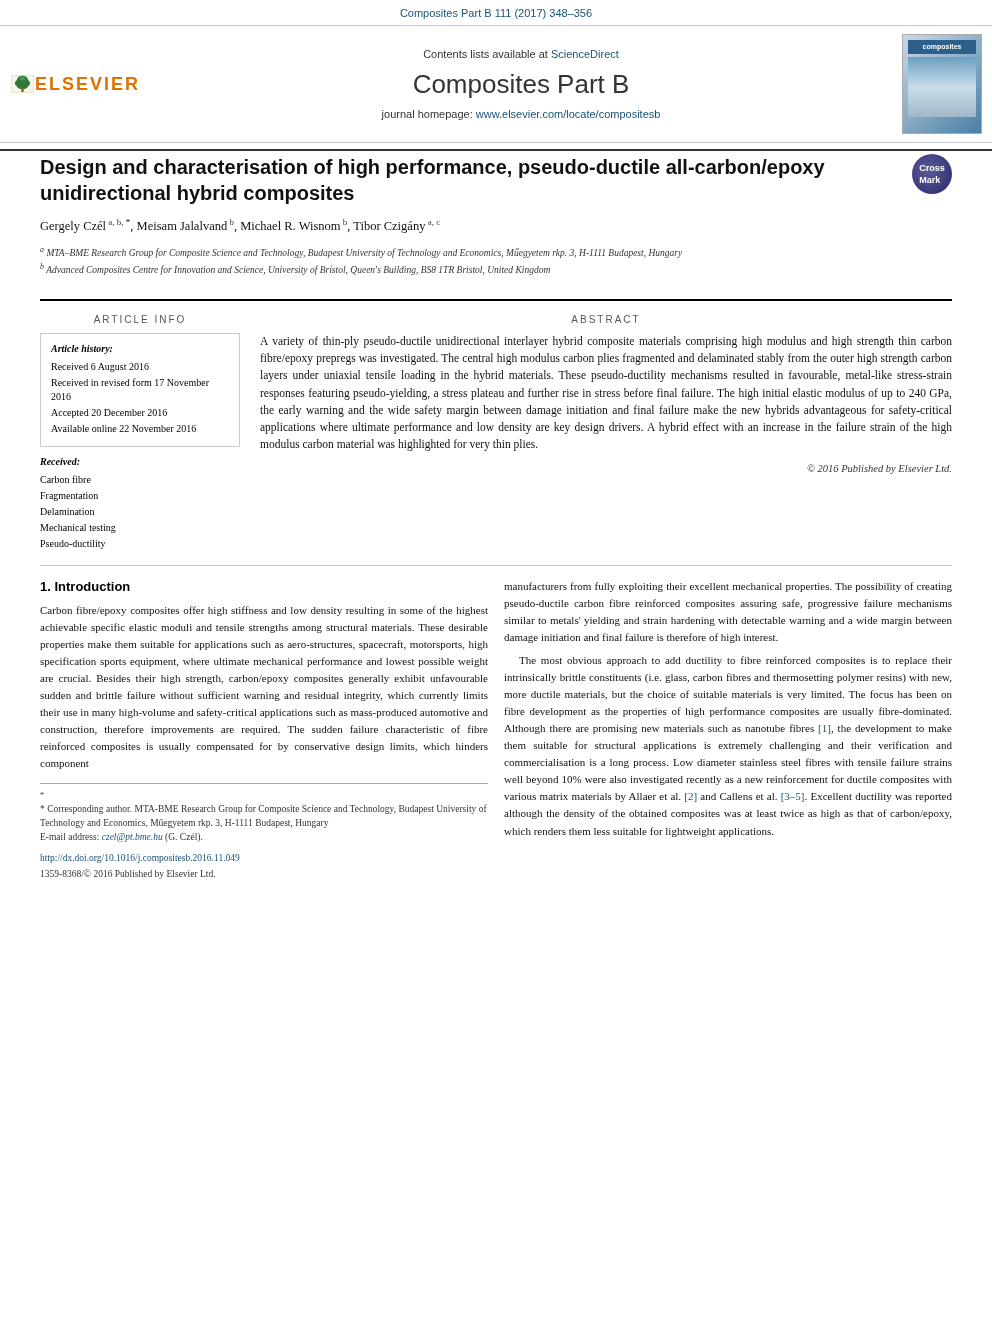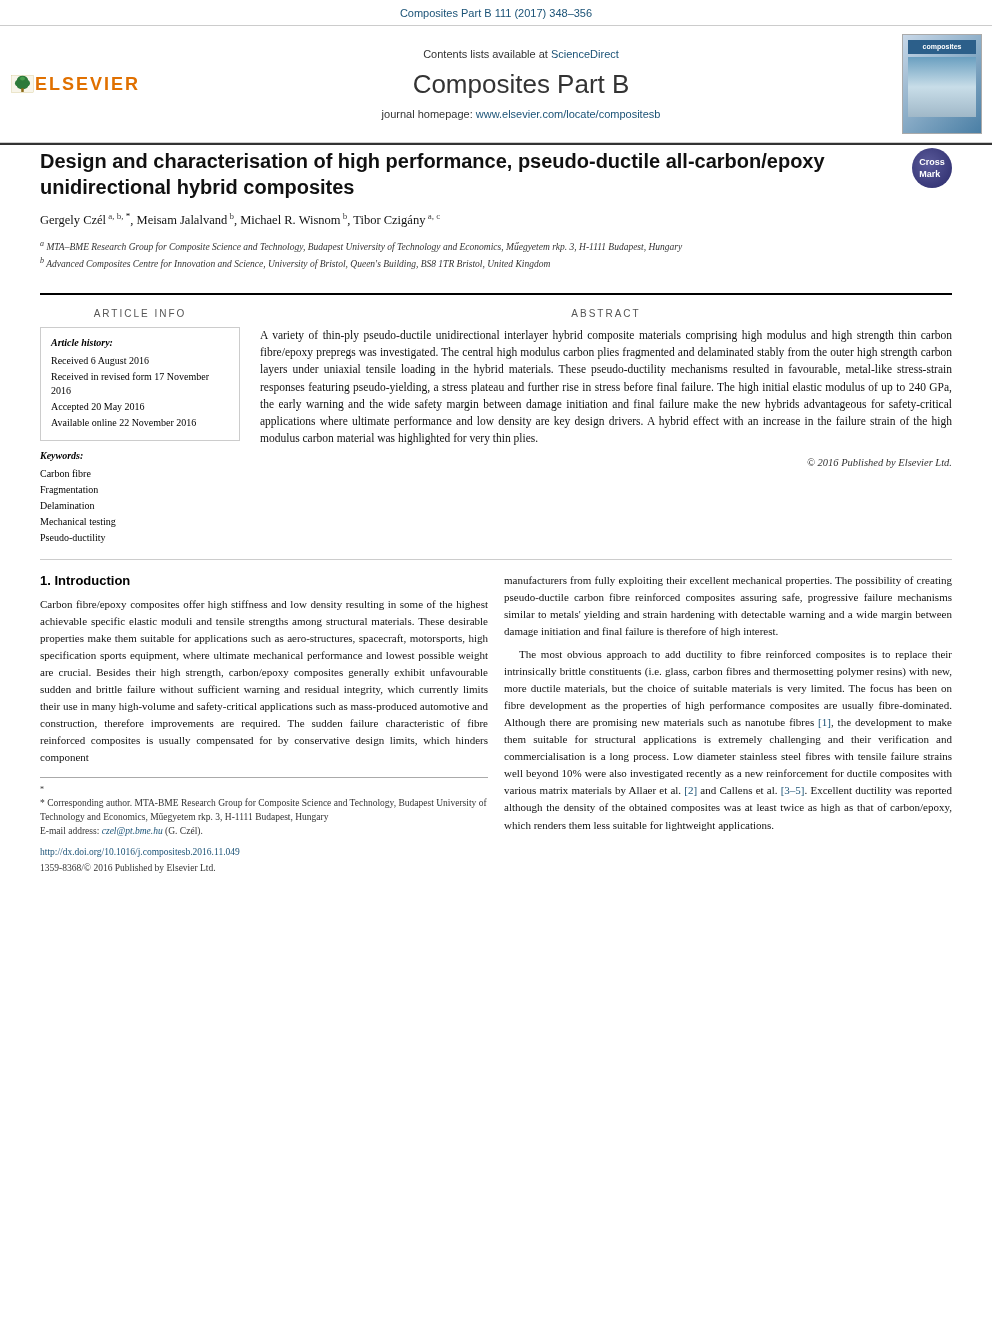--- a/index.html
+++ b/index.html
@@ -16,20 +16,21 @@
     .page-wrapper {
       width: 992px;
       min-height: 1323px;
       background: #fff;
       padding: 0;
     }
 
     
     .journal-header {
       border-bottom: 2px solid #333;
+      padding-bottom: 6px;
       margin-bottom: 0;
     }
     .journal-top-bar {
       text-align: center;
       font-size: 11px;
       color: #1a5276;
       padding: 6px 0 4px 0;
       font-family: Arial, sans-serif;
     }
     .journal-banner {
@@ -405,26 +406,26 @@
 
       <div class="left-column">
         <div class="section-heading">ARTICLE INFO</div>
 
         <div class="article-info-box">
           <div class="info-subheading">Article history:</div>
           <div class="info-row">Received 6 August 2016</div>
           <div class="info-row">
             <span>Received in revised form 17 November 2016</span>
           </div>
-          <div class="info-row">Accepted 20 May 2016</div>
+          <div class="info-row">Accepted 20 December 2016</div>
           <div class="info-row">Available online 22 November 2016</div>
         </div>
 
         <div class="keywords-section">
-          <div class="info-subheading">Keywords:</div>
+          <div class="info-subheading">Received:</div>
           <div class="keyword-item">Carbon fibre</div>
           <div class="keyword-item">Fragmentation</div>
           <div class="keyword-item">Delamination</div>
           <div class="keyword-item">Mechanical testing</div>
           <div class="keyword-item">Pseudo-ductility</div>
         </div>
       </div>
 
       <div class="right-column">
         <div class="section-heading">ABSTRACT</div>

